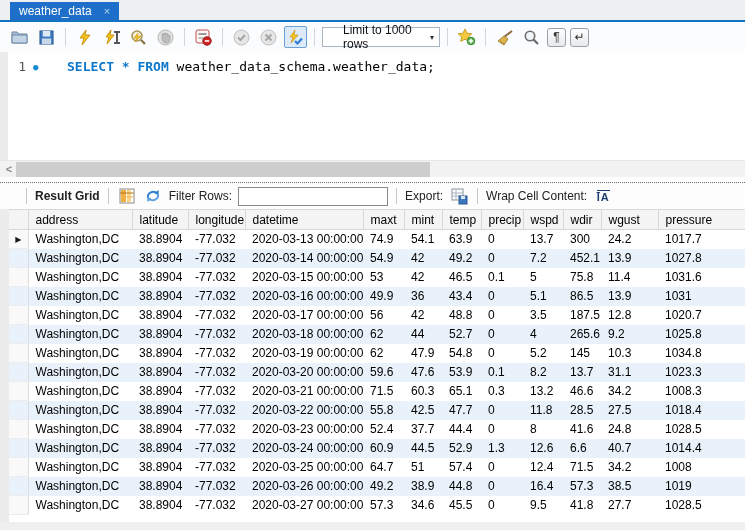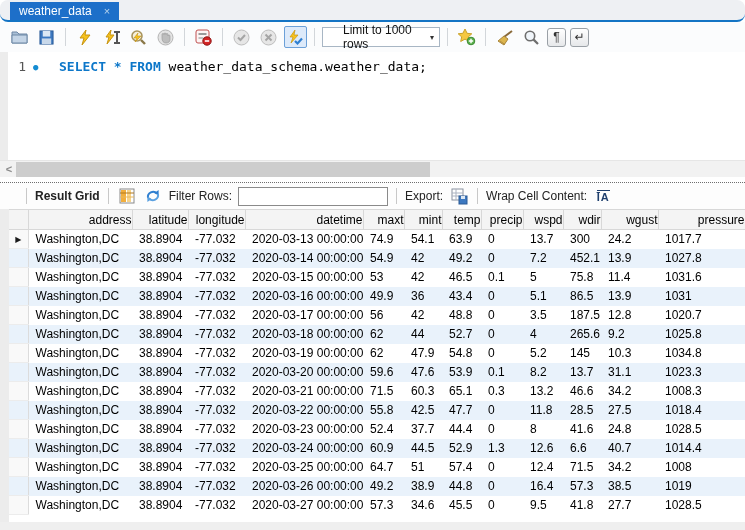--- a/index.html
+++ b/index.html
@@ -1,40 +1,40 @@
 <!DOCTYPE html>
 <html><head>
 <meta charset="utf-8">
 <style>
   * { margin:0; padding:0; box-sizing:border-box; }
   html,body { width:745px; height:530px; }
   body { font-family:"Liberation Sans", sans-serif; background:#fff; overflow:hidden; }
   #app { width:745px; height:530px; position:relative; display:flex; flex-direction:column; }
 
   
-  .tabbar { height:22px; background:#eef0f3; border-bottom:2px solid #1474c4; display:flex; align-items:flex-end; flex:0 0 auto;border-radius:8px; }
+  .tabbar { height:22px; background:#eef0f3; border-bottom:2px solid #1474c4; display:flex; align-items:flex-end; flex:0 0 auto; }
   .tab { margin-left:10px; height:18px; background:#1d6fc9; color:#fff; font-size:12px; display:flex; align-items:center; gap:12px; padding:0 9px; }
   .tab-close { color:#b7d3ee; font-size:11px; cursor:default; }
 
   
   .toolbar { height:30px; display:flex; align-items:center; gap:4px; padding:0 8px; background:#fbfcfd; flex:0 0 auto; }
   .tsep { width:1px; height:18px; background:#d2d6da; margin:0 3px; }
   .tbtn { width:23px; height:22px; display:flex; align-items:center; justify-content:center; border:1px solid transparent; border-radius:2px; }
   .tbtn.toggled { border:1px solid #6ca0d8; background:#ddeafa; }
   .combo { display:flex; align-items:center; height:20px; border:1px solid #a8b6c4; background:#fff; font-size:12px; padding:0 5px 0 20px; width:118px; justify-content:space-between; color:#111; }
   .combo-arrow { font-size:8px; color:#333; }
   .tbox { border:1px solid #9aa0a6; border-radius:3px; width:19px; height:19px; display:flex; align-items:center; justify-content:center; background:linear-gradient(#ffffff,#e6e8ea); color:#333; font-size:12px; }
 
   
   .editor { position:relative; height:108px; background:#fff; flex:0 0 auto; }
   .editor-gutter { position:absolute; left:0; top:0; width:8px; height:100%; background:#ececec; }
   .editor-line { position:absolute; left:0; top:7px; display:flex; align-items:center; font-family:"DejaVu Sans Mono", monospace; font-size:13px; }
   .lineno { width:26px; text-align:right; color:#555; }
   .stmt-dot { margin-left:7px; color:#148cd2; font-size:9px; width:10px; }
-  .sql { margin-left:16px; white-space:pre; }
+  .sql { margin-left:24px; white-space:pre; }
   .kw { color:#0d77c9; font-weight:bold; }
   .plain { color:#000; }
 
   
   .hscroll { height:17px; background:#f2f2f2; position:relative; flex:0 0 auto; border-top:1px solid #e6e6e6; }
   .hscroll-arrow { position:absolute; left:2px; top:0; width:14px; height:16px; color:#8a8a8a; font-size:11px; font-weight:bold; text-align:center; line-height:16px; }
   .hscroll-thumb { position:absolute; left:16px; top:1px; width:414px; height:15px; background:#cdcdcd; }
   .gap { height:5px; background:#fff; flex:0 0 auto; }
 
   
@@ -42,21 +42,21 @@
   .rsep { width:1px; height:16px; background:#c8c8c8; margin:0 2px; }
   .rtb-bold { font-weight:bold; }
   .filter-input { width:150px; height:19px; border:1px solid #8a8a8a; font-size:12px; padding:0 3px; font-family:"Liberation Sans",sans-serif; }
   .wrap-ia { color:#20406e; border-top:1px solid #20406e; font-size:11px; letter-spacing:1px; padding-top:0px; font-weight:bold;text-align:right; }
   .ibtn { display:flex; align-items:center; justify-content:center; width:20px; height:20px; }
 
   
   .grid-panel { position:relative; flex:1 1 auto; padding-left:9px; background:#fff; overflow:hidden; }
   .left-strip { position:absolute; left:0; top:0; width:9px; height:100%; background:#ececec; }
   table.grid { border-collapse:collapse; table-layout:fixed; width:736px; font-size:12px; }
-  table.grid th { height:20px; background:#f4f4f4; border:1px solid #d8d8d8; border-left:none; font-weight:normal; text-align:right; padding:0 0 0 7px; color:#000; white-space:nowrap; overflow:hidden; }
+  table.grid th { height:20px; background:#f4f4f4; border:1px solid #d8d8d8; border-left:none; font-weight:normal; text-align:left; padding:0 0 0 7px; color:#000; white-space:nowrap; overflow:hidden; }
   table.grid td { height:19px; padding:0 0 0 7px; white-space:nowrap; overflow:hidden; color:#000; }
   table.grid tr.alt td { background:#e9f2fb; }
   table.grid td.marker { background:#f9f9f9; border-right:1px solid #dcdcdc; border-bottom:1px solid #ececec; padding:0; text-align:center; font-size:8px; color:#1a1a1a; }
   .bottom-strip { position:absolute; bottom:0; left:0; width:745px; height:8px; background:#efefef; }
 
   svg { display:block; }
 </style>
 </head>
 <body>
 

